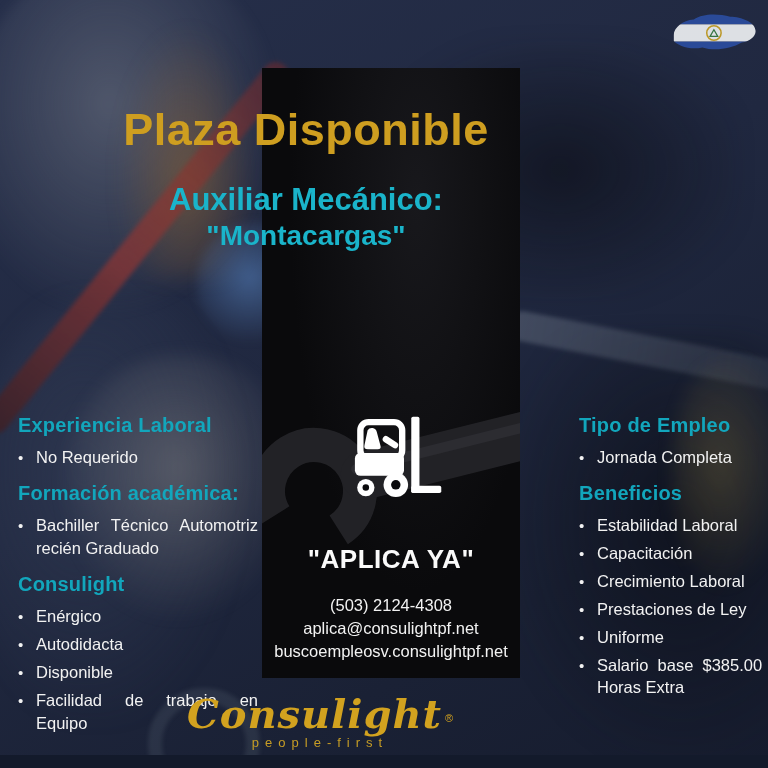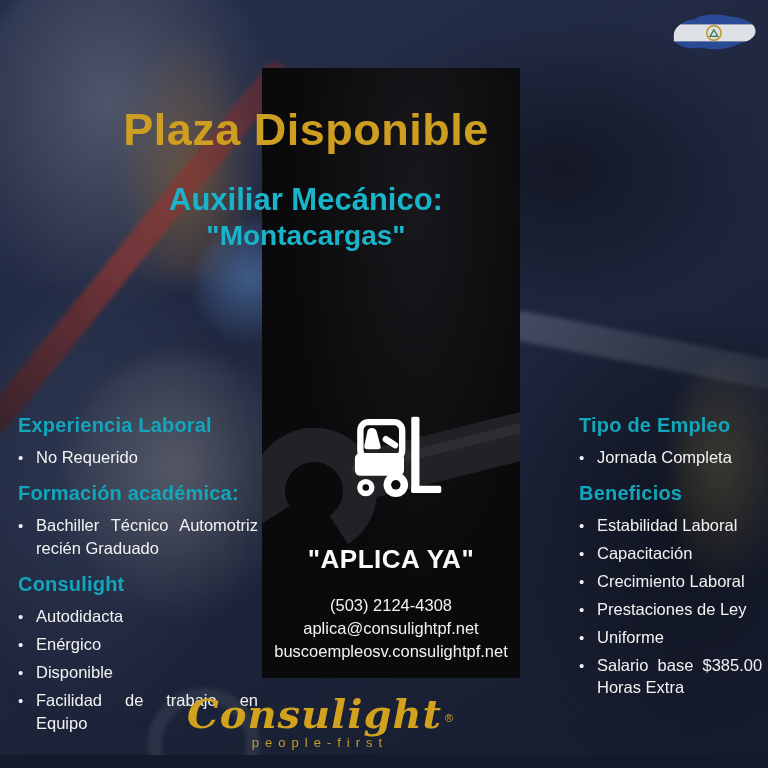--- a/index.html
+++ b/index.html
@@ -136,25 +136,25 @@
       <h3>Formación académica:</h3>
       <div class="li">
         <span class="dot"></span>
         <span class="t">Bachiller Técnico Automotriz recién Graduado</span>
       </div>
     </div>
     <div class="sec">
       <h3>Consulight</h3>
       <div class="li">
         <span class="dot"></span>
+        <span class="t">Enérgico</span>
+      </div>
+      <div class="li">
+        <span class="dot"></span>
         <span class="t">Autodidacta</span>
-      </div>
-      <div class="li">
-        <span class="dot"></span>
-        <span class="t">Enérgico</span>
       </div>
       <div class="li">
         <span class="dot"></span>
         <span class="t">Disponible</span>
       </div>
       <div class="li">
         <span class="dot"></span>
         <span class="t">Facilidad de trabajo en Equipo</span>
       </div>
     </div>

